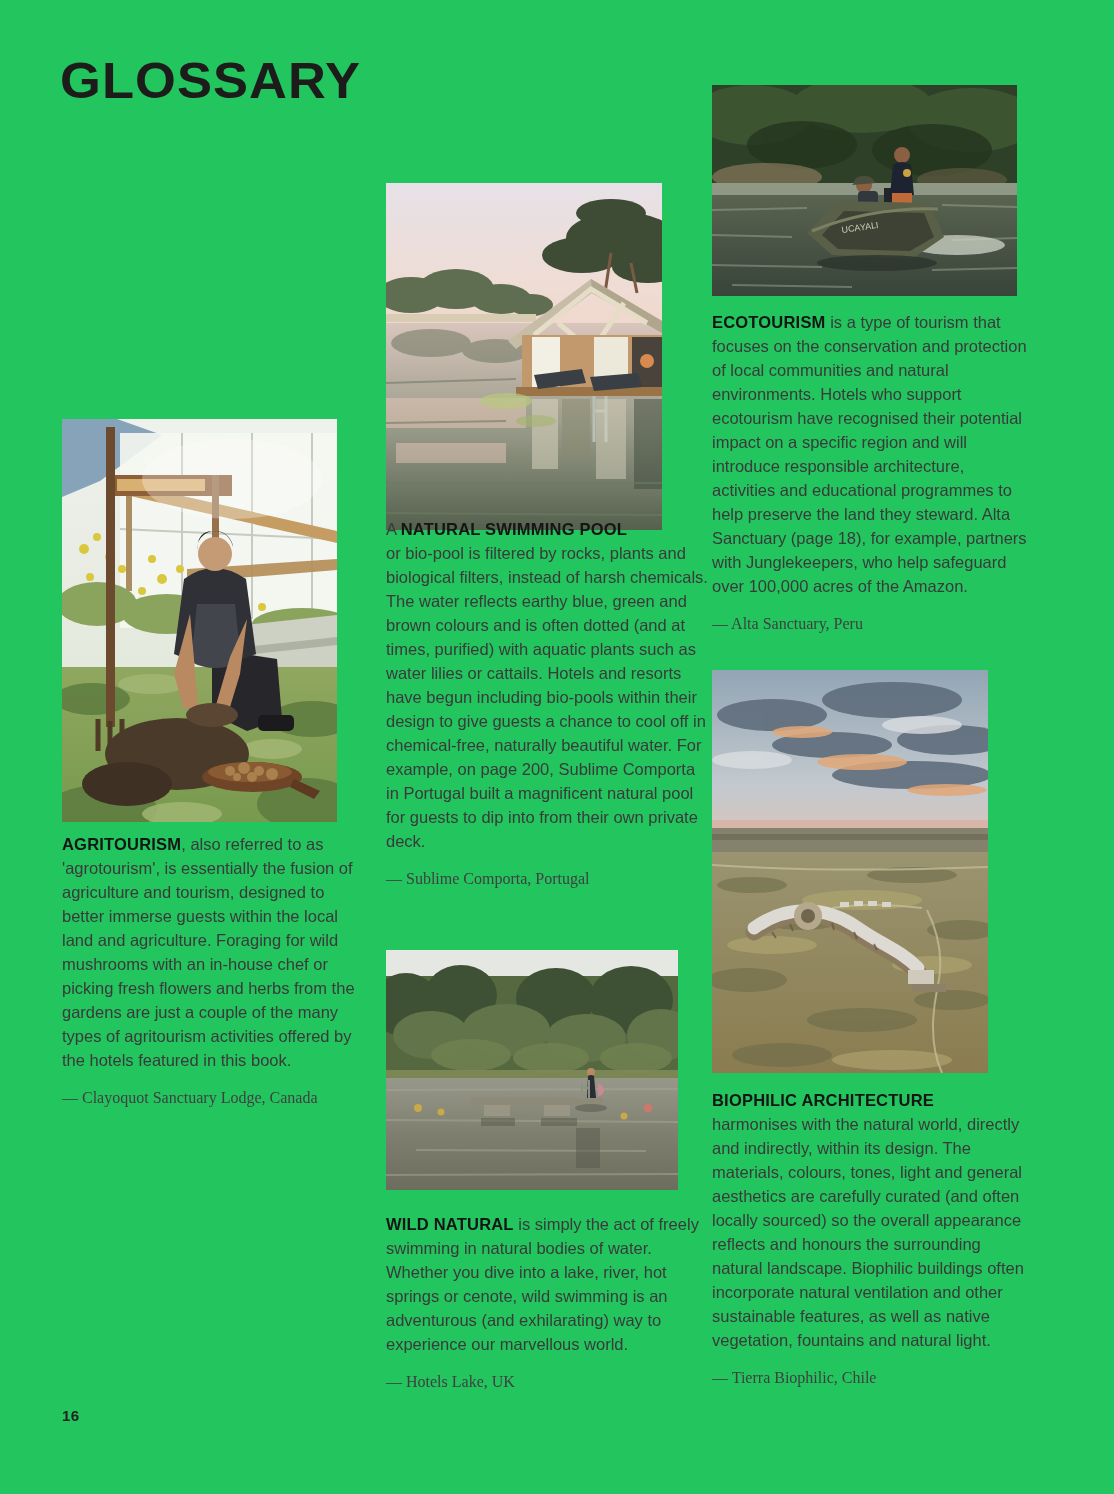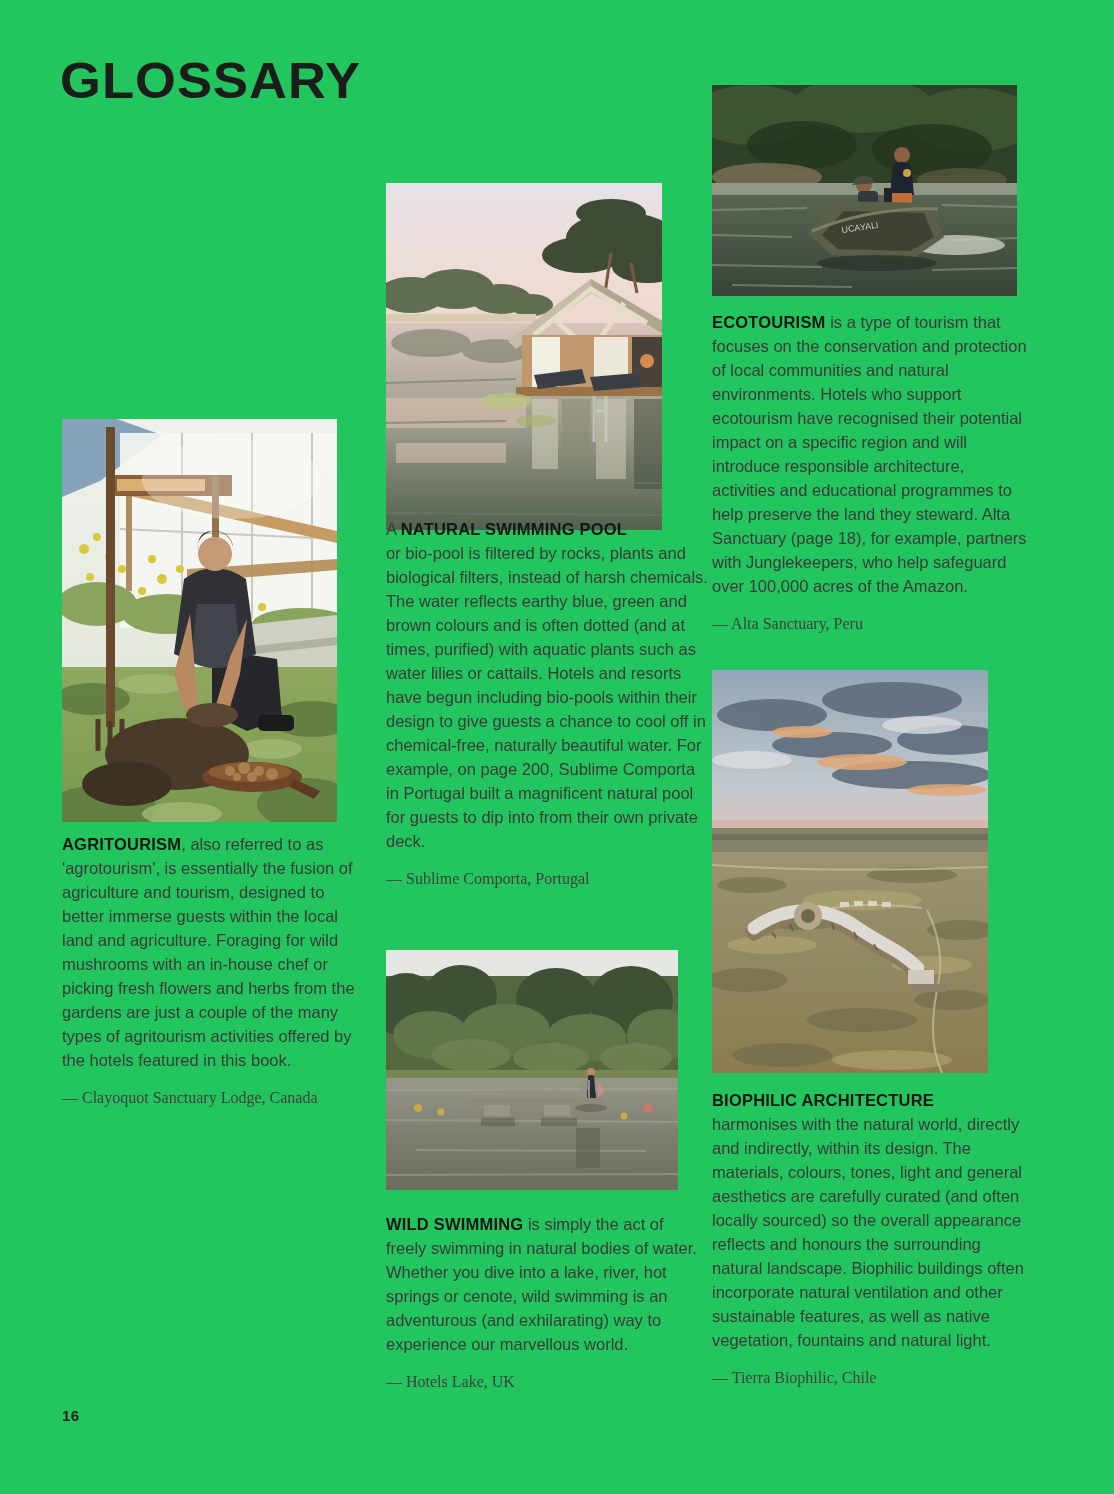--- a/index.html
+++ b/index.html
@@ -337,21 +337,21 @@
       <g fill="#c9a84a">
         <circle cx="32" cy="158" r="4"></circle>
           <circle cx="55" cy="162" r="3.5"></circle>
           <circle cx="238" cy="166" r="3.5"></circle>
       </g>
       <circle cx="262" cy="158" r="4.5" fill="#c97a6a"></circle>
       <ellipse cx="205" cy="158" rx="16" ry="4" fill="#55544a" opacity="0.5"></ellipse>
     </svg>
   </figure>
   <div class="entry-text e3-text">
-    <p><strong>WILD SWIMMING</strong><span> is simply the act of freely swimming in natural bodies of water. Whether you dive into a lake, river, hot springs or cenote, wild swimming is an adventurous (and exhilarating) way to experience our marvellous world.</span></p>
+    <p><strong>WILD NATURAL</strong><span> is simply the act of freely swimming in natural bodies of water. Whether you dive into a lake, river, hot springs or cenote, wild swimming is an adventurous (and exhilarating) way to experience our marvellous world.</span></p>
     <p class="attribution">— Hotels Lake, UK</p>
   </div>
 
   <figure class="photo e4-photo" style="margin:0;" aria-label="Aerial view of a low S-shaped hotel building blending into the vast Patagonian steppe under a sunset sky">
     <svg viewBox="0 0 276 403" preserveAspectRatio="none">
       <defs>
         <linearGradient id="p5sky" x1="0" y1="0" x2="0" y2="1">
           <stop offset="0" stop-color="#92a5b4"></stop>
             <stop offset="0.7" stop-color="#c3c9cf"></stop>
             <stop offset="1" stop-color="#d7c4ba"></stop>

